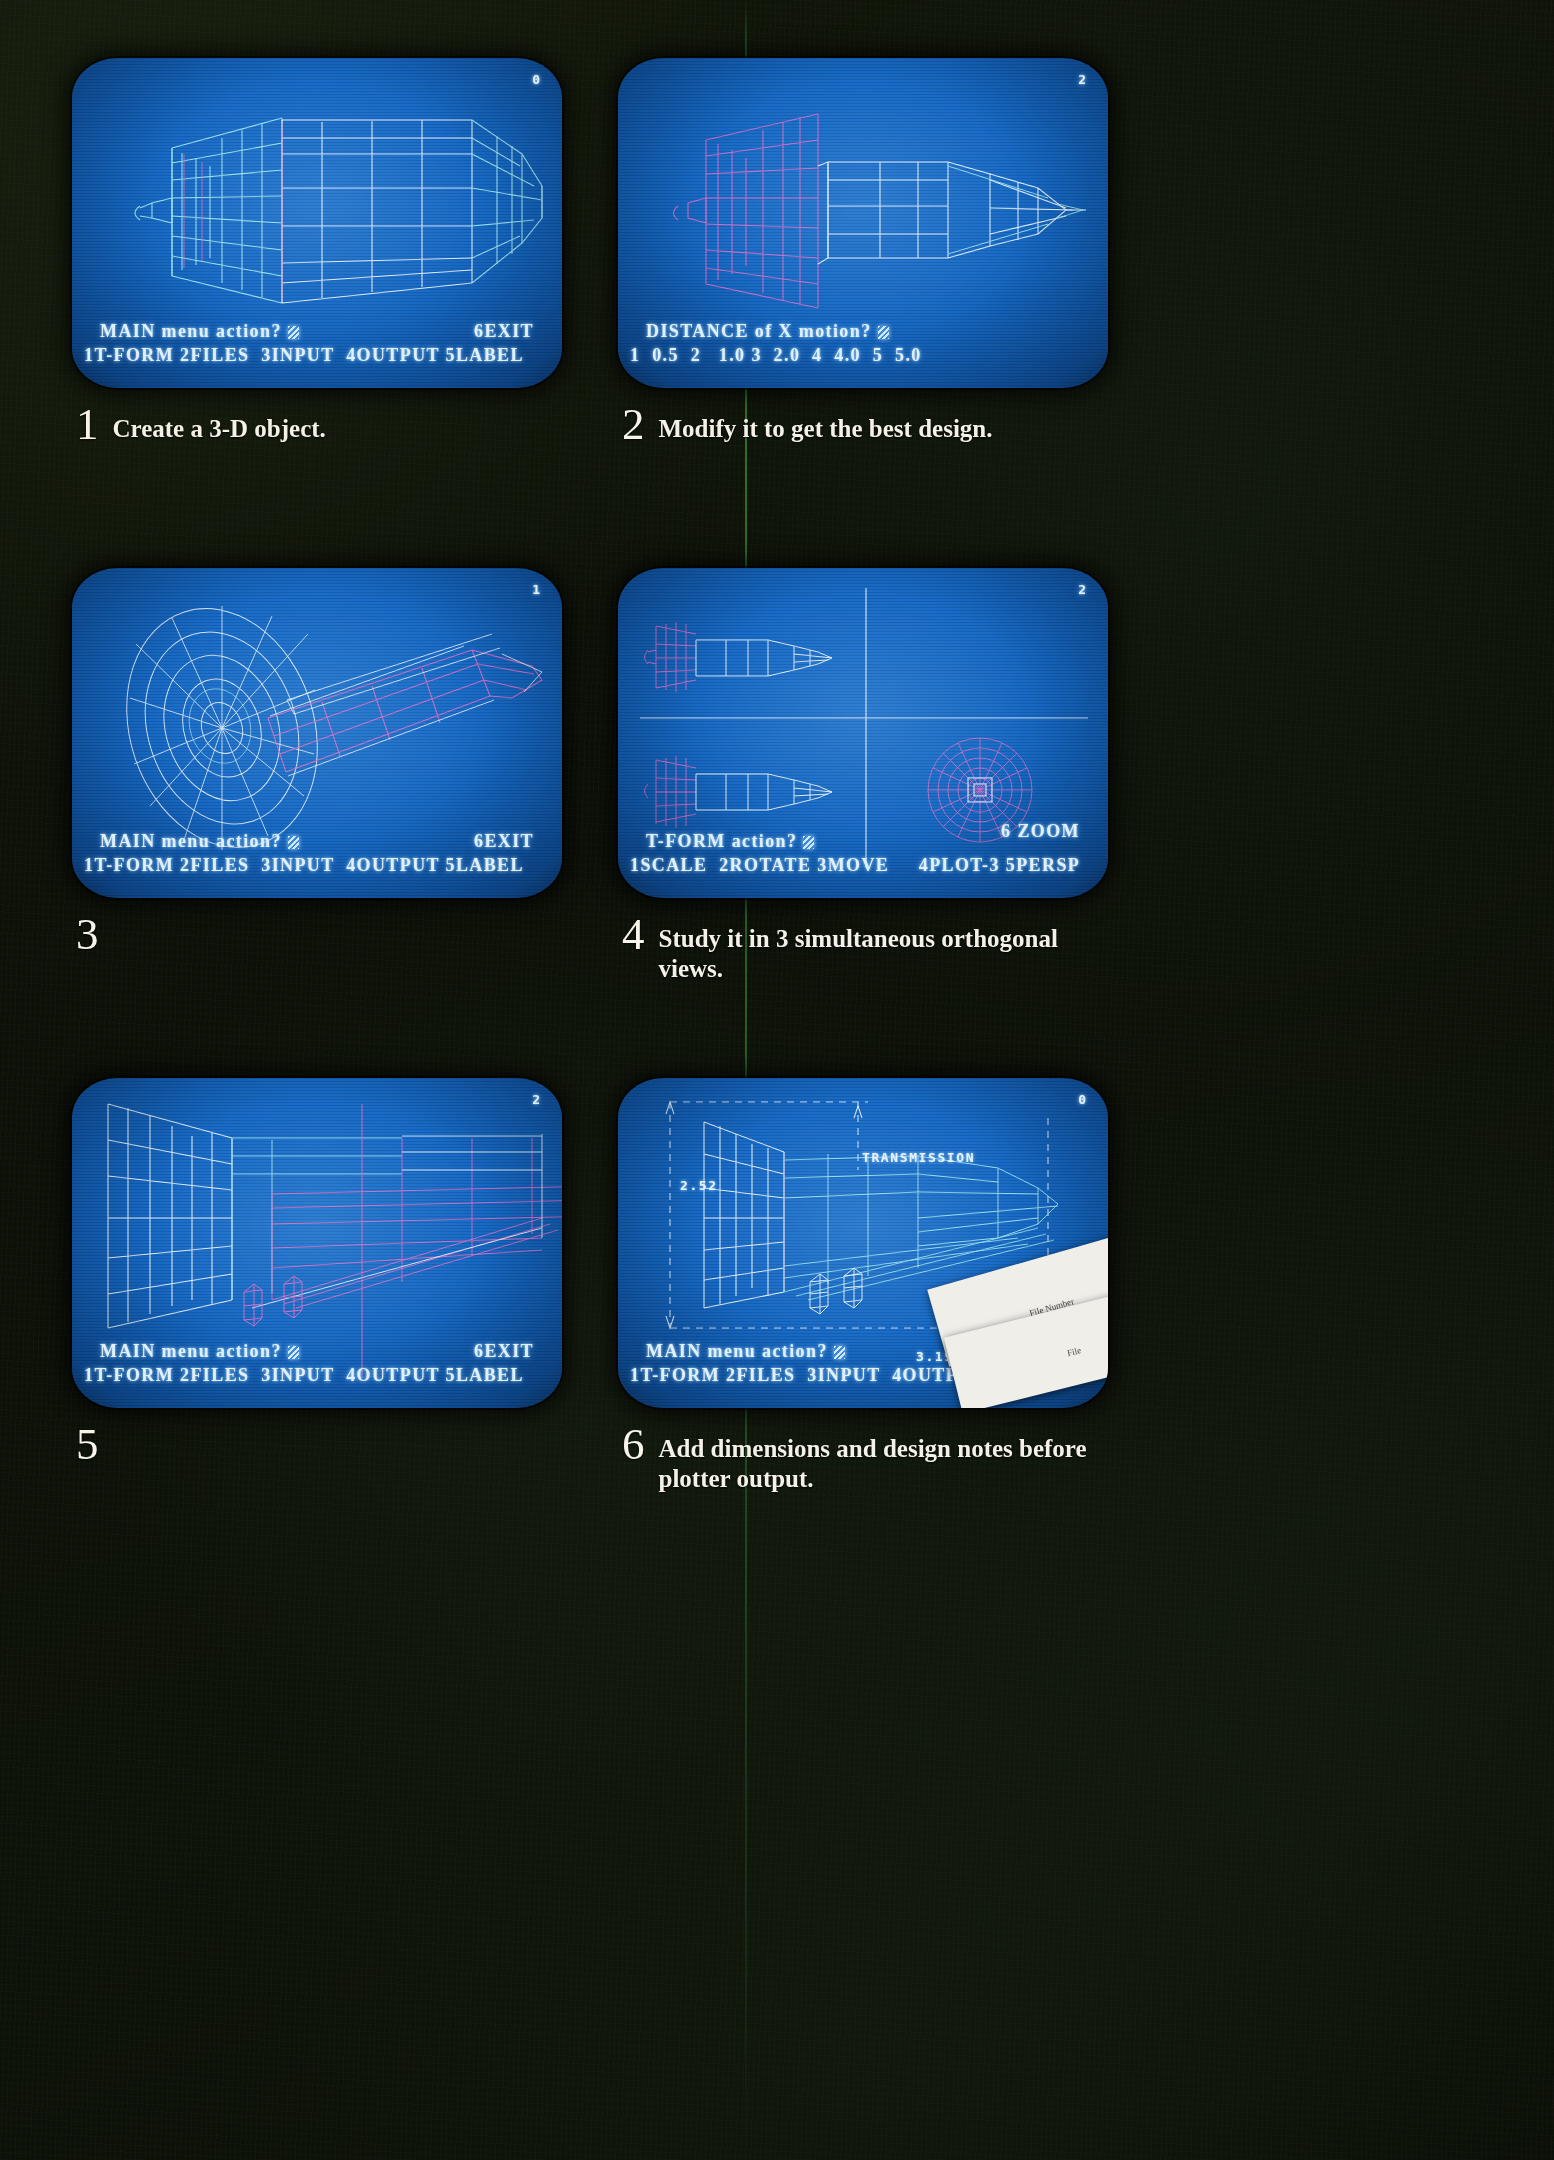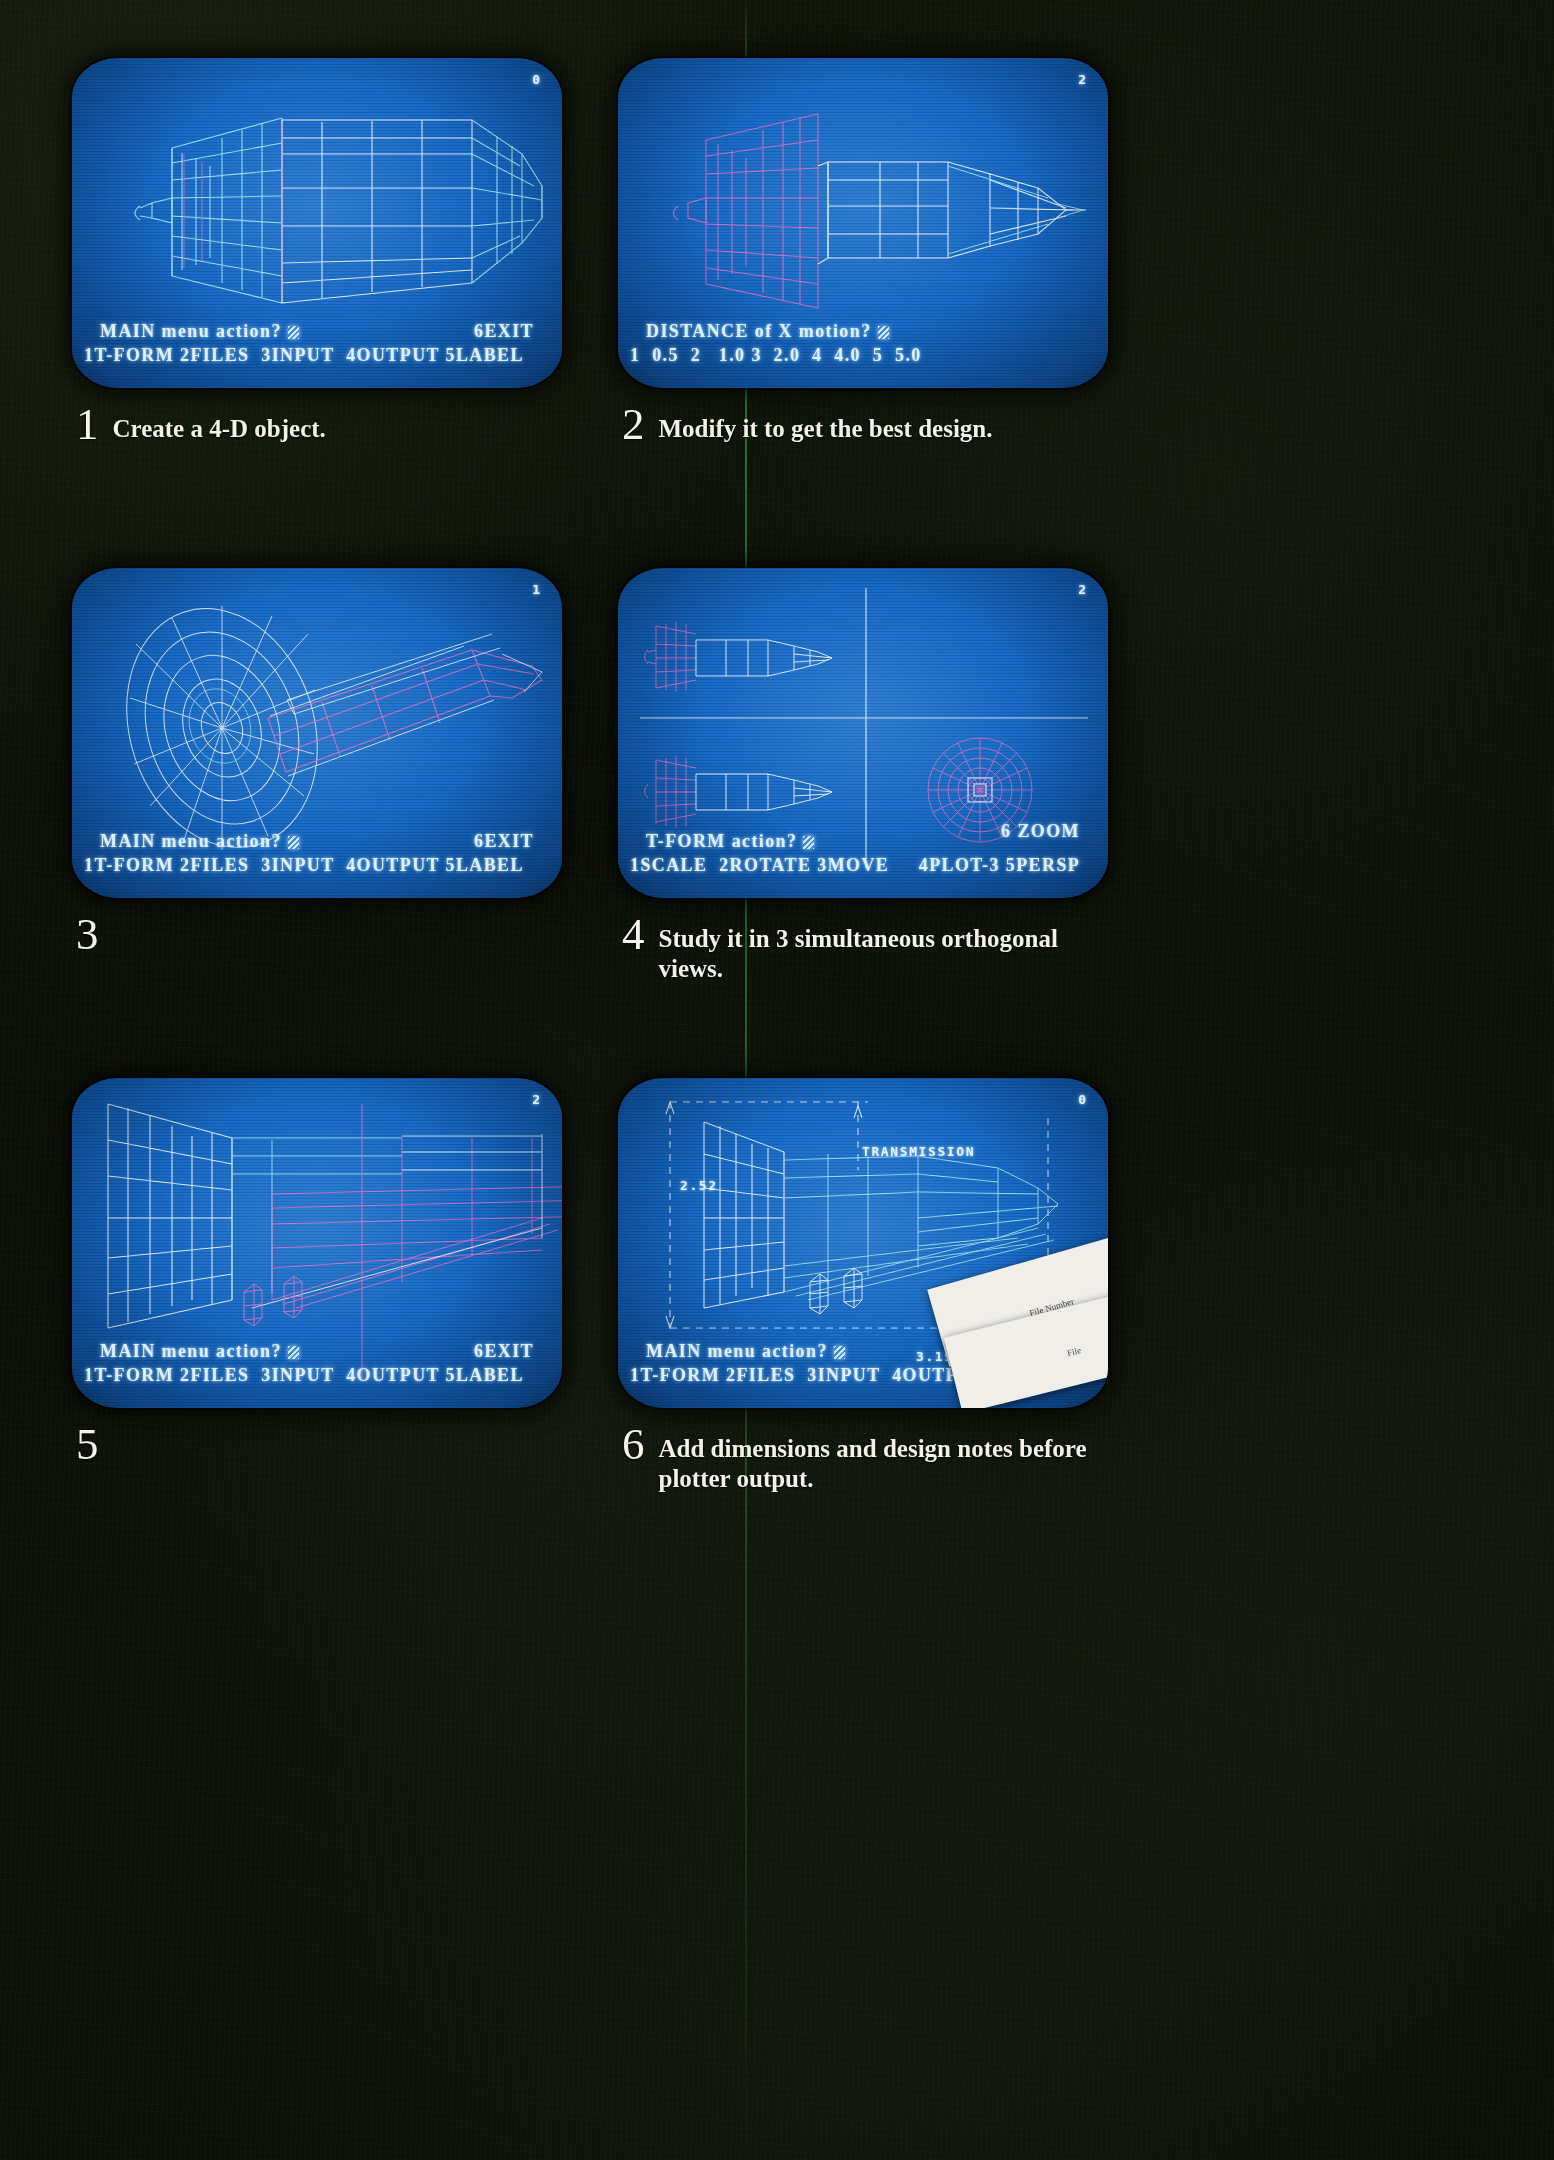--- a/index.html
+++ b/index.html
@@ -173,21 +173,21 @@
       </svg>
       <div class="scan"></div>
       <div class="vignette"></div>
       <div class="corner-num">0</div>
       <div class="scrtext prompt-line"><span>MAIN menu action?</span> <span class="cursor-blk"></span></div>
       <div class="scrtext menu-line">1T-FORM 2FILES  3INPUT  4OUTPUT 5LABEL</div>
       <div class="scrtext" style="right:28px;bottom:46px;">6EXIT</div>
     </div>
     <div class="caption" style="left:4px;top:346px;">
       <div class="cap-num">1</div>
-      <div class="cap-txt">Create a 4-D object.</div>
+      <div class="cap-txt">Create a 3-D object.</div>
     </div>
   </div>
 
   <div class="cell" style="left:618px;top:58px;">
     <div class="crt">
       <svg width="490" height="330" viewBox="0 0 490 330">
         <g fill="none" stroke-width="1.1" stroke="#d86fc8" opacity=".9">
           <path d="M88 140 L88 165 M88 140 L70 145 L70 160 L88 165"></path>
           <path d="M60 148 q-9 7 0 14"></path>
           <path d="M88 82 L88 226 M100 86 L100 222 M114 92 L114 216 M128 100 L128 208"></path>
@@ -419,21 +419,21 @@
           <path d="M226 198 L236 190 L244 196 L244 222 L236 230 L226 224 Z"></path>
           <path d="M236 190 L236 230 M226 198 L244 196 M226 210 L244 208 M226 224 L244 222"></path>
         </g>
         <g fill="none" stroke-width=".9" stroke="#d86fc8" opacity=".5">
           <path d="M166 76 L166 212"></path>
         </g>
       </svg>
       <div class="scan"></div>
       <div class="vignette"></div>
       <div class="corner-num">0</div>
-      <div class="label-text" style="left:244px;top:66px;">TRANSMISSION</div>
+      <div class="label-text" style="left:244px;top:72px;">TRANSMISSION</div>
       <div class="label-text" style="left:62px;top:100px;">2.52</div>
       <div class="label-text" style="left:298px;bottom:44px;">3.19</div>
       <div class="scrtext prompt-line"><span>MAIN menu action?</span> <span class="cursor-blk"></span></div>
       <div class="scrtext menu-line">1T-FORM 2FILES  3INPUT  4OUTPUT 5LABEL</div>
       <div class="scrtext" style="right:28px;bottom:46px;">6EXIT</div>
 
       <div class="papers">
         <div class="sheet" style="right:-40px;top:40px;width:220px;height:80px;transform:rotate(-16deg);">
           <div class="ptxt" style="left:92px;top:46px;transform:rotate(0deg);">File Number</div>
         </div>

